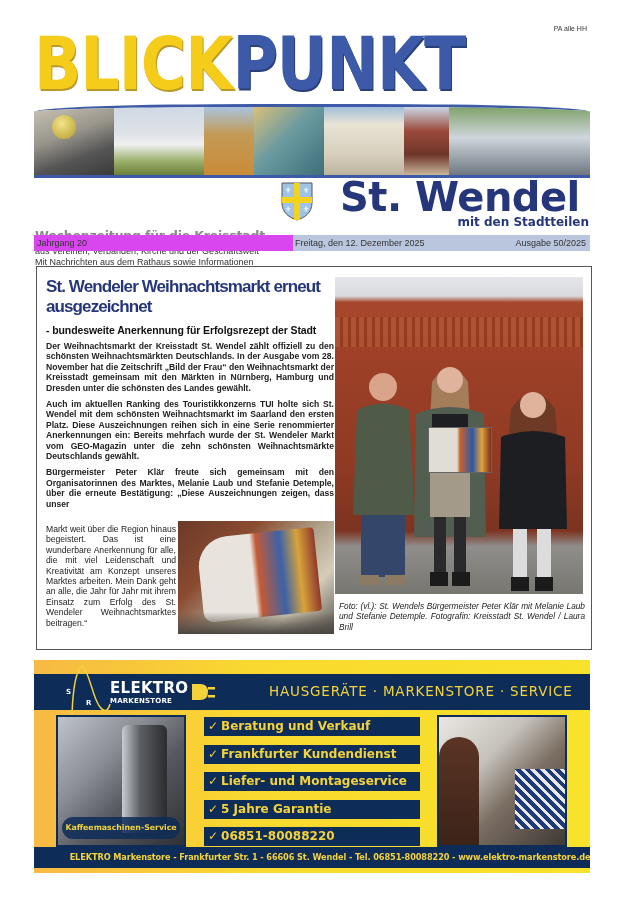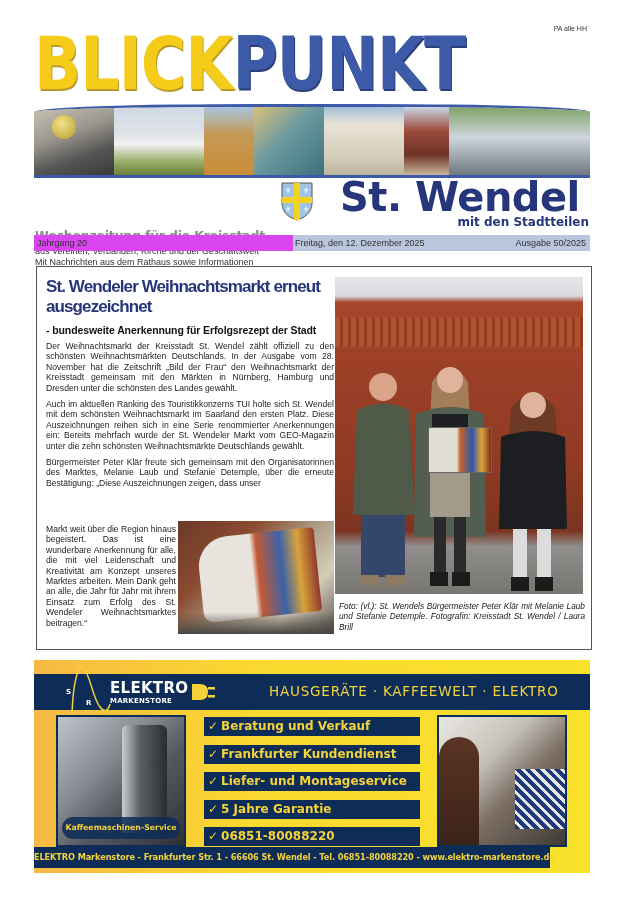--- a/index.html
+++ b/index.html
@@ -37,21 +37,21 @@
   
   .infobar { position: absolute; left: 34px; top: 235px; width: 556px; height: 16px; display: flex; font-size: 9px; line-height: 16px; }
   .infobar .yel { flex: 0 0 259px; background: #d946ef; padding-left: 3px; color: #333; }
   .infobar .blu { flex: 1; background: #b9c6dd; display: flex; justify-content: space-between; padding: 0 4px 0 2px; color: #333; }
 
   
   .article { position: absolute; left: 36px; top: 266px; width: 556px; height: 384px; border: 1.5px solid #555; background: #fff; }
   .headline { position: absolute; left: 9px; top: 10px; width: 280px; font-family: "Liberation Sans Narrow", "Liberation Sans", sans-serif; font-weight: bold; font-size: 17px; line-height: 20px; color: #26367a; letter-spacing: -0.9px; }
   .subhead { position: absolute; left: 9px; top: 57px; width: 290px; font-weight: bold; font-size: 10.5px; color: #111; letter-spacing: -0.1px; }
   .body { position: absolute; left: 9px; top: 74px; width: 288px; font-size: 8.6px; line-height: 10.4px; color: #222; text-align: justify; }
-  .body p { margin-bottom: 6px; }
+  .body p { margin-bottom: 6px; font-weight: bold; }
   .col-narrow { position: absolute; left: 9px; top: 257px; width: 130px; font-size: 8.6px; line-height: 10.4px; color: #222; text-align: justify; }
 
   .small-photo { position: absolute; left: 141px; top: 254px; width: 156px; height: 113px; background: linear-gradient(135deg,#6b3a28 0%,#8a4a30 30%,#b0a28c 55%,#d6cdb9 75%,#5a5650 100%); overflow: hidden; }
   .small-photo .mag { position: absolute; left: 22px; top: 12px; width: 118px; height: 84px; background: linear-gradient(90deg,#e8e3dc 0%,#e8e3dc 45%,#c45a35 50%,#3b62a8 70%,#d9a33a 85%,#8f3a2c 100%); border-radius: 30px 4px 4px 10px; transform: rotate(-6deg); }
   .small-photo .hand { position: absolute; left: 0; bottom: 0; width: 156px; height: 22px; background: linear-gradient(180deg, rgba(60,58,55,0) 0%, #4a4641 100%); }
 
   .big-photo { position: absolute; left: 298px; top: 10px; width: 248px; height: 317px; background: linear-gradient(180deg,#e4e6ea 0%,#d8dade 6%,#a7472c 8%,#9c3f27 30%,#8f3a24 60%,#7c3420 80%,#8f8e8c 85%,#77766f 100%); overflow: hidden; }
   .big-photo .rail { position: absolute; left: 0; top: 40px; width: 248px; height: 30px; background: repeating-linear-gradient(90deg,#b4532f 0 5px,#8e3c22 5px 8px); opacity: 0.9; }
   .big-photo .person1 { position: absolute; left: 14px; top: 88px; width: 70px; height: 225px; }
   .big-photo .person2 { position: absolute; left: 75px; top: 75px; width: 80px; height: 240px; }
@@ -73,21 +73,21 @@
   .img-right { left: 403px; background: linear-gradient(135deg,#eae7e2 0%,#c6c2bb 35%,#7b6e63 60%,#3f3a35 100%); }
   .img-left .machine { position: absolute; left: 64px; top: 8px; width: 45px; height: 108px; background: linear-gradient(90deg,#c9ccd0 0%,#5c5f63 40%,#2a2c2f 100%); border-radius: 6px 6px 0 0; }
   .img-right .hair { position: absolute; left: 0; top: 20px; width: 40px; height: 110px; background: linear-gradient(180deg,#5b3424 0%,#3b2318 100%); border-radius: 20px 20px 0 0; }
   .img-right .shirt { position: absolute; left: 76px; top: 52px; width: 54px; height: 60px; background: repeating-linear-gradient(45deg,#1f3a7a 0 4px,#e8e8e8 4px 7px); }
   .pill { position: absolute; left: 4px; bottom: 6px; width: 118px; height: 22px; border-radius: 12px; background: rgba(13,44,87,0.85); color: #f4d33a; font-family: "DejaVu Sans", sans-serif; font-weight: bold; font-size: 7.8px; line-height: 22px; text-align: center; white-space: nowrap; }
 
   .checks { position: absolute; left: 170px; top: 57px; width: 216px; }
   .check { height: 19px; margin-bottom: 8.5px; background: #0d2c57; color: #f4d33a; font-family: "DejaVu Sans", sans-serif; font-weight: bold; font-size: 12px; line-height: 19px; padding-left: 4px; white-space: nowrap; overflow: hidden; }
   .check .tick { margin-right: 3px; }
 
-  .ad-bottom { position: absolute; left: 0; top: 187px; width: 516px; height: 21px; background: #0d2c57; color: #f4d33a; font-family: "DejaVu Sans", sans-serif; font-weight: bold; font-size: 8.2px; line-height: 21px; text-align: center; white-space: nowrap; letter-spacing: -0.1px; }
+  .ad-bottom { position: absolute; left: 0; top: 187px; width: 592px; height: 21px; background: #0d2c57; color: #f4d33a; font-family: "DejaVu Sans", sans-serif; font-weight: bold; font-size: 8.2px; line-height: 21px; text-align: center; white-space: nowrap; letter-spacing: -0.1px; }
 </style>
 </head>
 <body>
 
 <div class="pa">PA alle HH</div>
 
 <div class="masthead">
   <span class="blick">BLICK</span><span class="punkt">PUNKT</span>
 </div>
 
@@ -183,21 +183,21 @@
     <path d="M20 60 C20 40 22 10 30 4 C38 10 40 35 48 45 C52 50 56 50 58 42" fill="none" stroke="#f4d33a" stroke-width="1.5"></path>
     <path d="M20 60 C20 66 26 66 28 58" fill="none" stroke="#f4d33a" stroke-width="1.5"></path>
     <text x="14" y="32" font-size="7" font-weight="bold" fill="#fff" font-family="DejaVu Sans, sans-serif">S</text>
     <text x="34" y="43" font-size="7" font-weight="bold" fill="#fff" font-family="DejaVu Sans, sans-serif">R</text>
     <path d="M140 22 L148 22 Q156 22 156 30 Q156 38 148 38 L140 38 Z" fill="#f4d33a"></path>
     <rect x="156" y="25" width="7" height="2.5" fill="#f4d33a"></rect>
     <rect x="156" y="33" width="7" height="2.5" fill="#f4d33a"></rect>
   </svg>
   <div class="logo-elektro">ELEKTRO</div>
   <div class="logo-marken">MARKENSTORE</div>
-  <div class="tagline">HAUSGERÄTE · KAFFEEWELT · ELEKTRO</div>
+  <div class="tagline">HAUSGERÄTE · MARKENSTORE · SERVICE</div>
 
   <div class="img-box img-left">
     <div class="machine"></div>
     <div class="pill">Kaffeemaschinen-Service</div>
   </div>
 
   <div class="checks">
     <div class="check"><span class="tick">✓</span><span>Beratung und Verkauf</span></div>
     <div class="check"><span class="tick">✓</span><span>Frankfurter Kundendienst</span></div>
     <div class="check"><span class="tick">✓</span><span>Liefer- und Montageservice</span></div>

